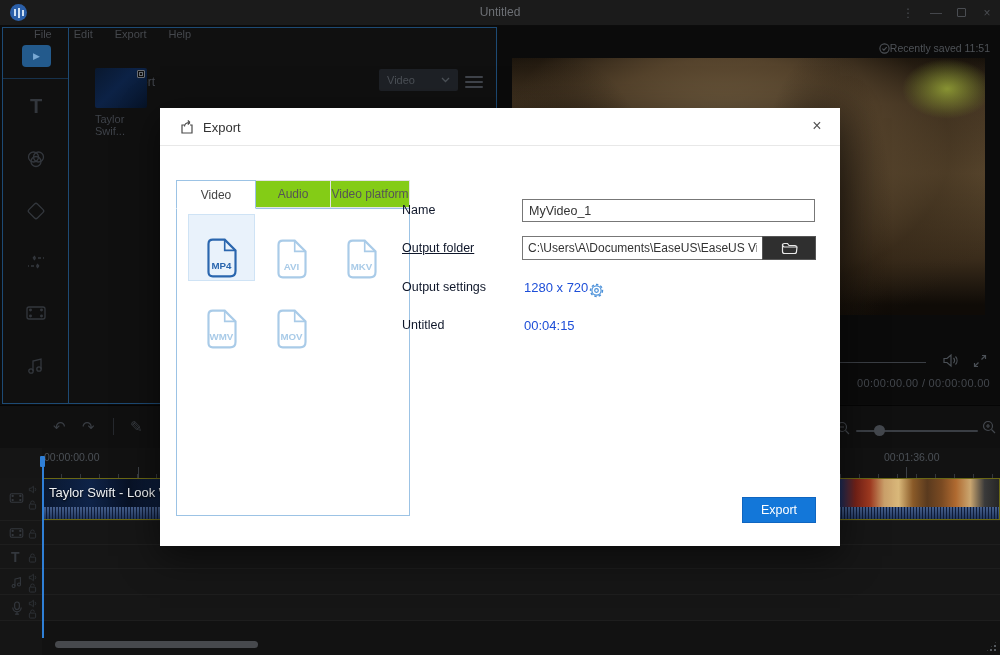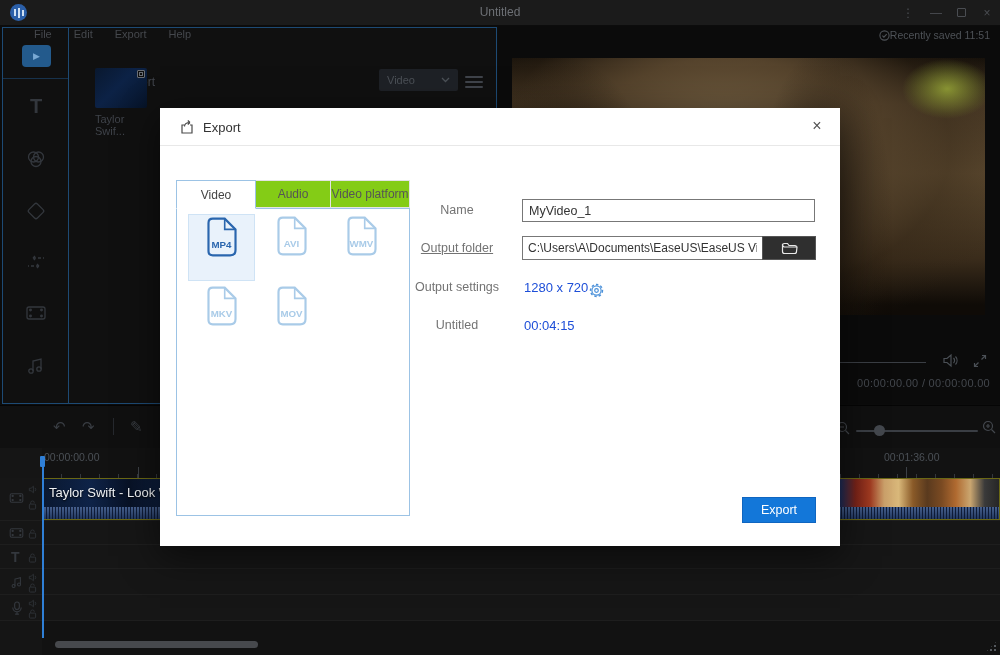--- a/index.html
+++ b/index.html
@@ -38,21 +38,21 @@
   #list-view-icon i { display:block; height:2px; background:#3f434a; margin:3px 0; border-radius:1px; }
 
   #media-thumb { position:absolute; left:92px; top:40px; width:52px; height:40px; border-radius:2px;
                  background:linear-gradient(135deg,#09182f 0%,#0c2246 45%,#0a1c39 70%,#061226 100%); }
   #media-thumb .badge { position:absolute; right:2px; top:2px; width:8px; height:8px; border:1px solid #6a6e74; border-radius:1px; background:#0e0e0e; }
   #media-thumb .badge i { position:absolute; left:1px; top:1px; width:4px; height:4px; border:1px solid #6a6e74; }
   #media-thumb-label { position:absolute; left:92px; top:85px; width:60px; font-size:11px; color:#3f434a; }
 
   
   #preview-panel { position:absolute; left:498px; top:26px; width:502px; height:378px; background:#0b0b0b; }
-  #saved-status { position:absolute; right:10px; top:3px; display:flex; align-items:center; gap:0;
+  #saved-status { position:absolute; right:10px; top:16px; display:flex; align-items:center; gap:0;
                   font-size:10.5px; color:#4e5257; }
   #video-frame { position:absolute; left:14px; top:32px; width:473px; height:257px;
     background:
       radial-gradient(ellipse 60px 40px at 92% 12%, rgba(150,165,55,.85), rgba(110,120,40,.25) 60%, transparent 75%),
       radial-gradient(ellipse 120px 200px at 12% 55%, rgba(20,14,8,.8), transparent 70%),
       radial-gradient(ellipse 90px 220px at 66% 60%, rgba(28,20,12,.75), transparent 75%),
       radial-gradient(ellipse 300px 200px at 45% 35%, #7a6648, #55432c 45%, #31241560 75%, transparent),
       linear-gradient(180deg, #15100a 0%, #4a3a26 18%, #5d4a30 45%, #3a2c1b 78%, #0f0b07 96%);
   }
   #seek-line { position:absolute; left:14px; top:336px; width:414px; height:1px; background:#3a3e44; }
@@ -114,25 +114,25 @@
   .tab { height:28px; display:flex; align-items:center; justify-content:center; font-size:12px; color:#555;
          background:#84cc16; border:1px solid #e3e3e3; border-left:none; }
   .tab.active { background:#fff; border:1px solid #9cc3e5; border-bottom:1px solid #fff; height:29px;
                 position:relative; z-index:2; color:#444; }
   #tab-video { width:80px; border-left:1px solid #9cc3e5; }
   #tab-audio { width:75px; }
   #tab-platform { width:79px; }
   #panel-body { position:absolute; left:0; top:28px; width:100%; height:308px; border:1px solid #9cc3e5; background:#fff; }
   .fmt-grid { position:absolute; left:11px; top:5px; width:212px; display:grid;
               grid-template-columns:repeat(3,67px); grid-auto-rows:67px; gap:3px; }
-  .fmt-tile { display:flex; align-items:flex-start; justify-content:center; color:#a9cbe8; }
+  .fmt-tile { display:flex; align-items:flex-end; justify-content:center; color:#a9cbe8; }
   .fmt-tile.selected { background:#e9f2fb; border:1px solid #cfe3f5; color:#2a66ae; }
   .fmt-tile svg text { font-family:"Liberation Sans", sans-serif; font-weight:bold; }
 
-  .fld-label { position:absolute; font-size:12.5px; color:#737373; text-align:center; width:110px; }
+  .fld-label { position:absolute; font-size:12.5px; color:#0f172a; text-align:left; width:110px; }
   .fld-value { position:absolute; font-size:13px; color:#1d4ed8; }
   #name-input { position:absolute; left:362px; top:91px; width:293px; height:23px; border:1px solid #777;
                 font-size:12.5px; color:#333; padding:0 6px; font-family:"Liberation Sans", sans-serif; outline:none; }
   #folder-input { position:absolute; left:362px; top:128px; width:240px; height:24px; border:1px solid #777; border-right:none;
                   font-size:12px; color:#333; padding:0 5px; font-family:"Liberation Sans", sans-serif; outline:none; }
   #folder-btn { position:absolute; left:602px; top:128px; width:54px; height:24px; background:#2f2f2f;
                 border:1px solid #555; display:flex; align-items:center; justify-content:center; color:#e8e8e8; cursor:pointer; }
   #settings-gear { position:absolute; left:428px; top:174px; color:#4a90d9; }
   #export-btn { position:absolute; left:582px; top:389px; width:74px; height:26px; background:#1377d9;
                 color:#fff; font-size:12.5px; border:1px solid #0f65c0; display:flex; align-items:center;
@@ -393,28 +393,28 @@
           <svg width="40" height="44" viewBox="0 0 37 40" fill="none" stroke="currentColor" stroke-width="2">
             <path d="M10 3 H21 L31 13 V32 q0 5-5 5 H10 q-4 0-4-4 V7 q0-4 4-4 Z"></path>
             <path d="M21 3 V13 H31" stroke-width="1.5"></path>
             <text x="18" y="30" font-size="9" fill="currentColor" stroke="none" text-anchor="middle">AVI</text>
           </svg>
         </div>
         <div class="fmt-tile">
           <svg width="40" height="44" viewBox="0 0 37 40" fill="none" stroke="currentColor" stroke-width="2">
             <path d="M10 3 H21 L31 13 V32 q0 5-5 5 H10 q-4 0-4-4 V7 q0-4 4-4 Z"></path>
             <path d="M21 3 V13 H31" stroke-width="1.5"></path>
-            <text x="18" y="30" font-size="9" fill="currentColor" stroke="none" text-anchor="middle">WMV</text>
+            <text x="18" y="30" font-size="9" fill="currentColor" stroke="none" text-anchor="middle">MKV</text>
           </svg>
         </div>
         <div class="fmt-tile">
           <svg width="40" height="44" viewBox="0 0 37 40" fill="none" stroke="currentColor" stroke-width="2">
             <path d="M10 3 H21 L31 13 V32 q0 5-5 5 H10 q-4 0-4-4 V7 q0-4 4-4 Z"></path>
             <path d="M21 3 V13 H31" stroke-width="1.5"></path>
-            <text x="18" y="30" font-size="9" fill="currentColor" stroke="none" text-anchor="middle">MKV</text>
+            <text x="18" y="30" font-size="9" fill="currentColor" stroke="none" text-anchor="middle">WMV</text>
           </svg>
         </div>
         <div class="fmt-tile">
           <svg width="40" height="44" viewBox="0 0 37 40" fill="none" stroke="currentColor" stroke-width="2">
             <path d="M10 3 H21 L31 13 V32 q0 5-5 5 H10 q-4 0-4-4 V7 q0-4 4-4 Z"></path>
             <path d="M21 3 V13 H31" stroke-width="1.5"></path>
             <text x="18" y="30" font-size="9" fill="currentColor" stroke="none" text-anchor="middle">MOV</text>
           </svg>
         </div>
       </div>

